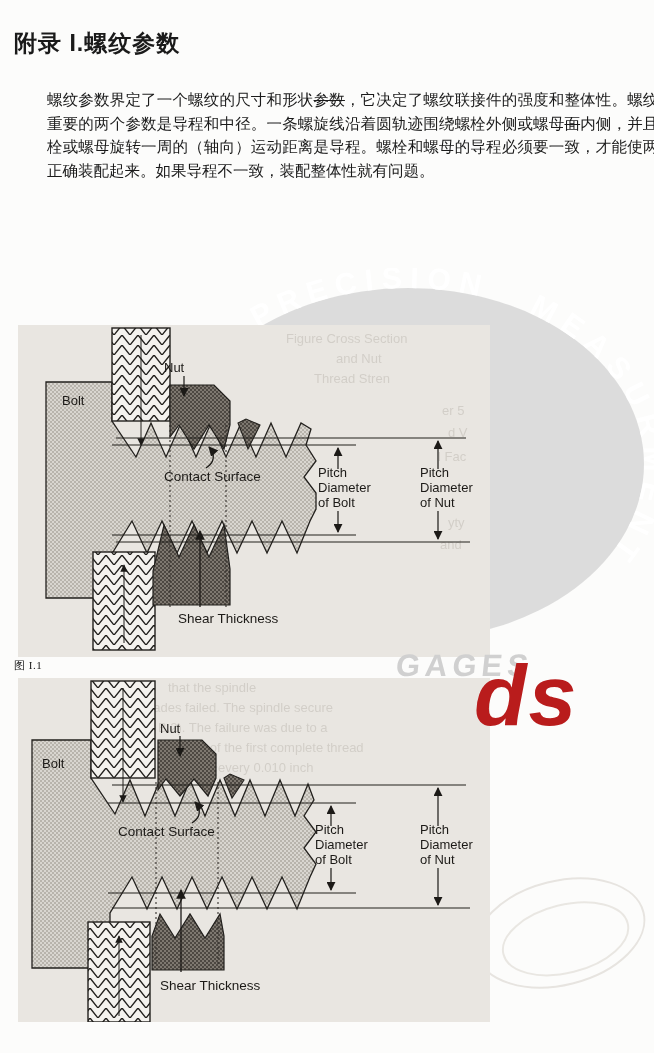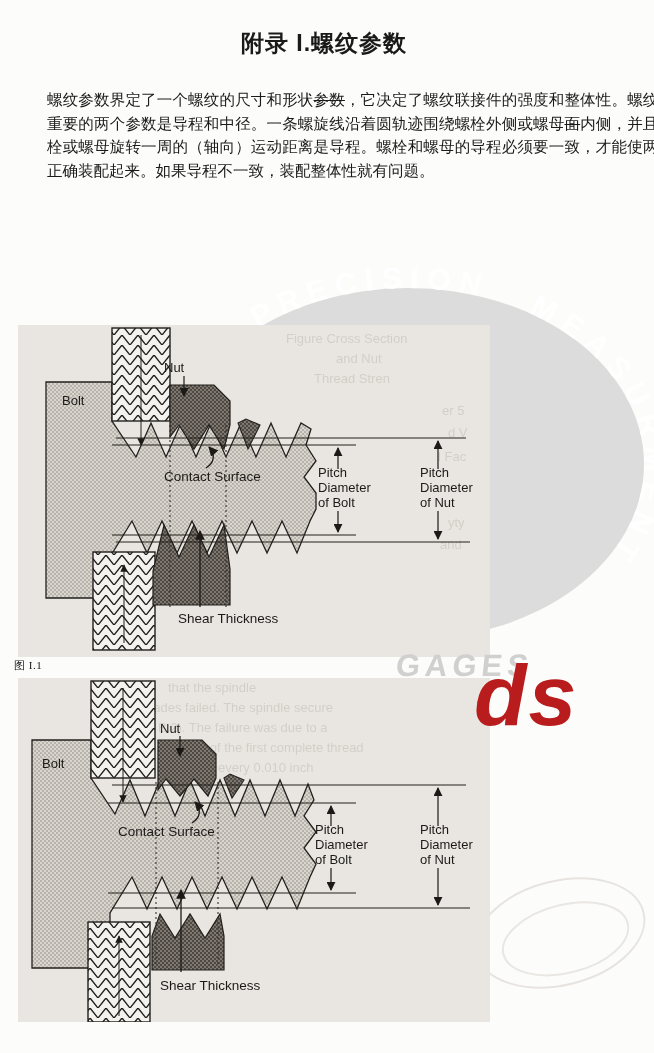--- a/index.html
+++ b/index.html
@@ -4,21 +4,21 @@
 <style>
   html,body{margin:0;padding:0;}
   .page{
     position:relative;width:654px;height:1053px;margin:0;
     background:#fcfcfb;overflow:hidden;
     font-family:"Liberation Serif","DejaVu Serif",serif;color:#1a1a1a;
   }
   .doc-title{
     position:absolute;left:14px;top:28px;width:620px;
     font-family:"Liberation Sans","DejaVu Sans",sans-serif;
-    font-size:23px;font-weight:bold;letter-spacing:1px;text-align:center;
+    font-size:23px;font-weight:bold;letter-spacing:1px;
   }
   .body-para{
     position:absolute;left:18px;width:627px;
     font-size:15.5px;line-height:23.6px;
     text-align:justify;text-align-last:left;margin-left:29px;
   }
   #para1{top:88px;}
   #para2{top:200px;}
   .strike{text-decoration:line-through;}
   .fig-caption{

